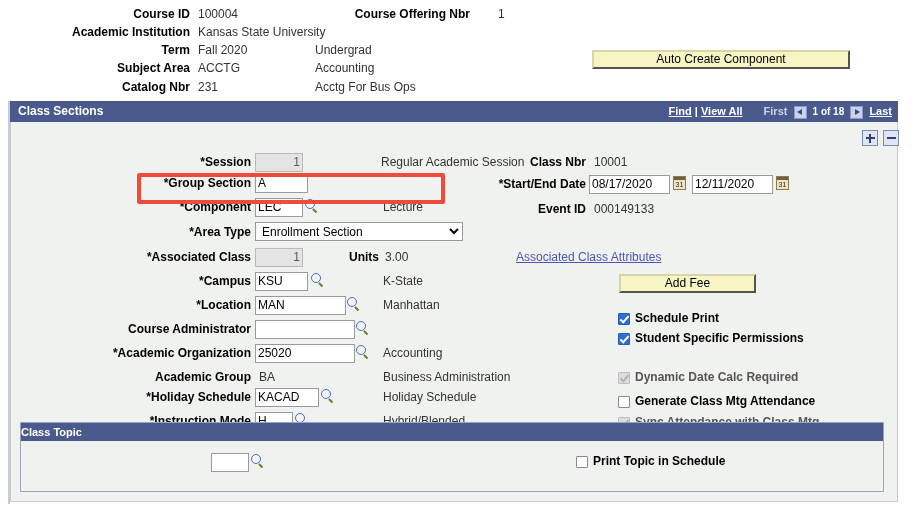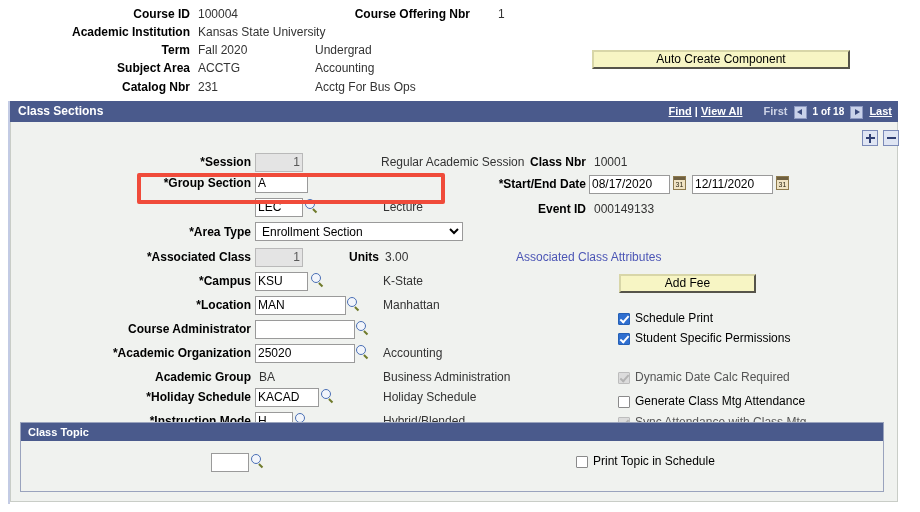--- a/index.html
+++ b/index.html
@@ -147,21 +147,21 @@
     border-color: #bdbdbd;
   }
   .cb.disabled.checked {
     background: #dcdcdc;
     border-color: #bdbdbd;
   }
   .cb.disabled.checked::after {
     border-color: #b3b3b3;
   }
   .cb-label {
-    font-weight: normal;
+    font-weight: bold;
     font-size: 12px;
     margin-left: 5px;
     white-space: nowrap;
   }
   .cb-label.dim { color: #555; }
 
   
   #top-summary { position: absolute; left: 0; top: 0; width: 920px; height: 100px; }
   .sum-lbl { position: absolute; text-align: right; }
   .sum-val { position: absolute; }
@@ -287,30 +287,30 @@
     border: 1px solid #9aa3bd;
     box-sizing: border-box;
   }
   #class-topic-panel .ct-head {
     height: 18px;
     background: #4a5a8c;
     color: #fff;
     font-weight: bold;
     font-size: 11px;
     line-height: 18px;
-    padding-left: 7px;
   }
   #class-topic-panel .ct-body {
     position: relative;
     height: 50px;
     background: #f0f2ef;
   }
 
   a.link {
     color: #4b55b5;
+    text-decoration: underline;
     font-size: 12px;
     cursor: pointer;
   }
 
   select.sel {
     font-family: "Liberation Sans", sans-serif;
     font-size: 12px;
     border: 1px solid #9a9a9a;
     background: #ffffff;
     height: 19px;
@@ -368,20 +368,21 @@
     <div class="rowbtn plus" style="left:851px;top:8px;"></div>
     <div class="rowbtn" style="left:872px;top:8px;"></div>
 
     <span class="lbl f-lbl" style="left:60px;top:33px;width:180px;">*Session</span>
     <span class="txt-in ro f" style="left:244px;top:31px;width:42px;">1</span>
     <span class="val f" style="left:370px;top:33px;">Regular Academic Session</span>
 
     <span class="lbl f-lbl" style="left:60px;top:54px;width:180px;">*Group Section</span>
     <span class="txt-in f" style="left:244px;top:52px;width:47px;">A</span>
 
+    <span class="lbl f-lbl" style="left:60px;top:78px;width:180px;">*Component</span>
     <span class="txt-in f" style="left:244px;top:76px;width:42px;">LEC</span>
     <span class="mag f" style="left:293px;top:77px;"></span>
     <span class="val f" style="left:372px;top:78px;">Lecture</span>
 
     <span class="lbl f-lbl" style="left:60px;top:103px;width:180px;">*Area Type</span>
     <select class="sel f" style="left:244px;top:100px;width:208px;">
       <option>Enrollment Section</option>
     </select>
 
     <span class="lbl f-lbl" style="left:40px;top:128px;width:200px;">*Associated Class</span>

